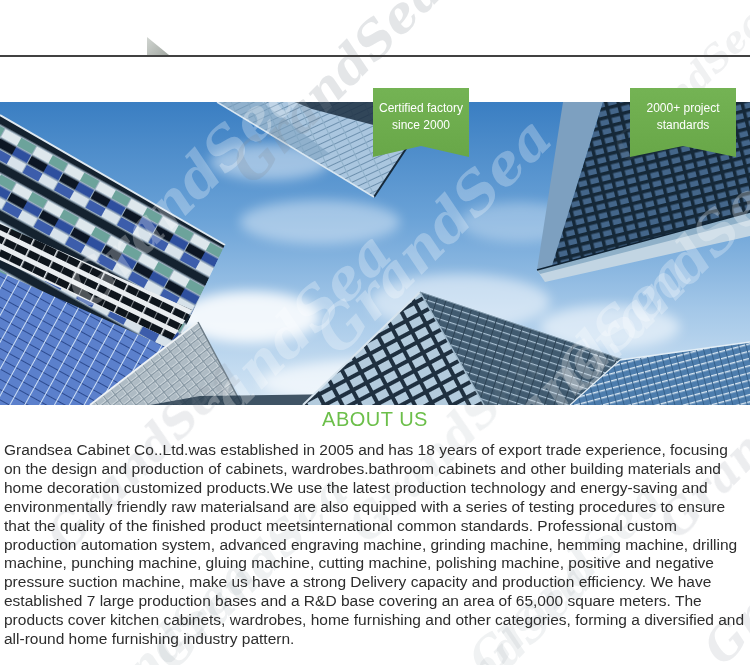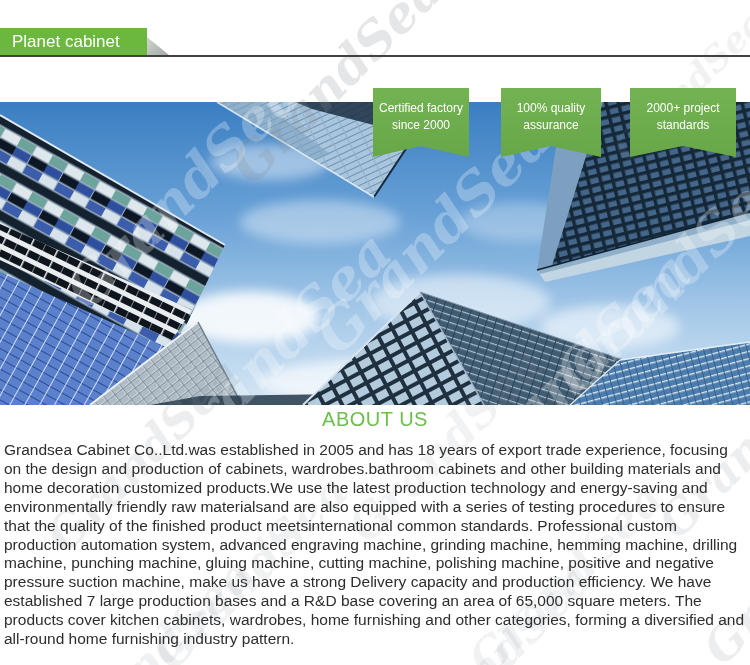--- a/index.html
+++ b/index.html
@@ -47,23 +47,20 @@
     transform:rotate(-45deg);white-space:nowrap;pointer-events:none;z-index:3;
     color:rgba(135,145,155,0.16);font-size:46px;
   }
   .wm-photo{color:rgba(255,255,255,0.27);font-size:56px;z-index:2;position:absolute;}
 </style>
 </head>
 <body>
 
 <div class="page">
 
-  <div class="banner">
-    <span>Planet cabinet</span>
-  </div>
   <div class="banner-fold"></div>
   <div class="rule"></div>
 
   <div class="wm" style="left:200px;top:48px;font-size:50px;color:rgba(130,140,150,0.22);">GrandSea</div>
   <div class="wm" style="left:590px;top:64px;font-size:36px;color:rgba(130,140,150,0.12);">GrandSea</div>
   <div class="wm" style="left:18px;top:428px;">GrandSea</div>
   <div class="wm" style="left:320px;top:418px;color:rgba(135,145,155,0.12);">GrandSea</div>
   <div class="wm" style="left:630px;top:414px;">GrandSea</div>
   <div class="wm" style="left:125px;top:545px;color:rgba(135,145,155,0.13);">GrandSea</div>
   <div class="wm" style="left:440px;top:552px;color:rgba(135,145,155,0.12);">GrandSea</div>
@@ -219,24 +216,20 @@
     <div class="wm wm-photo" style="left:280px;top:100px;">GrandSea</div>
     <div class="wm wm-photo" style="left:520px;top:140px;">GrandSea</div>
     <div class="wm wm-photo" style="left:120px;top:215px;">GrandSea</div>
     <div class="wm wm-photo" style="left:420px;top:235px;">GrandSea</div>
   </div>
 
   <div class="badge badge-1">
     <div>Certified factory</div>
     <div>since 2000</div>
   </div>
-  <div class="badge badge-2">
-    <div>100% quality</div>
-    <div>assurance</div>
-  </div>
   <div class="badge badge-3">
     <div>2000+ project</div>
     <div>standards</div>
   </div>
 
   <h2 class="about-title">ABOUT US</h2>
   <p class="about-text">Grandsea Cabinet Co..Ltd.was established in 2005 and has 18 years of export trade experience, focusing on the design and production of cabinets, wardrobes.bathroom cabinets and other building materials and home decoration customized products.We use the latest production technology and energy-saving and environmentally friendly raw materialsand are also equipped with a series of testing procedures to ensure that the quality of the finished product meetsinternational common standards. Professional custom production automation system, advanced engraving machine, grinding machine, hemming machine, drilling machine, punching machine, gluing machine, cutting machine, polishing machine, positive and negative pressure suction machine, make us have a strong Delivery capacity and production efficiency. We have established 7 large production bases and a R&amp;D base covering an area of 65,000 square meters. The products cover kitchen cabinets, wardrobes, home furnishing and other categories, forming a diversified and all-round home furnishing industry pattern.</p>
 
 </div>
 

